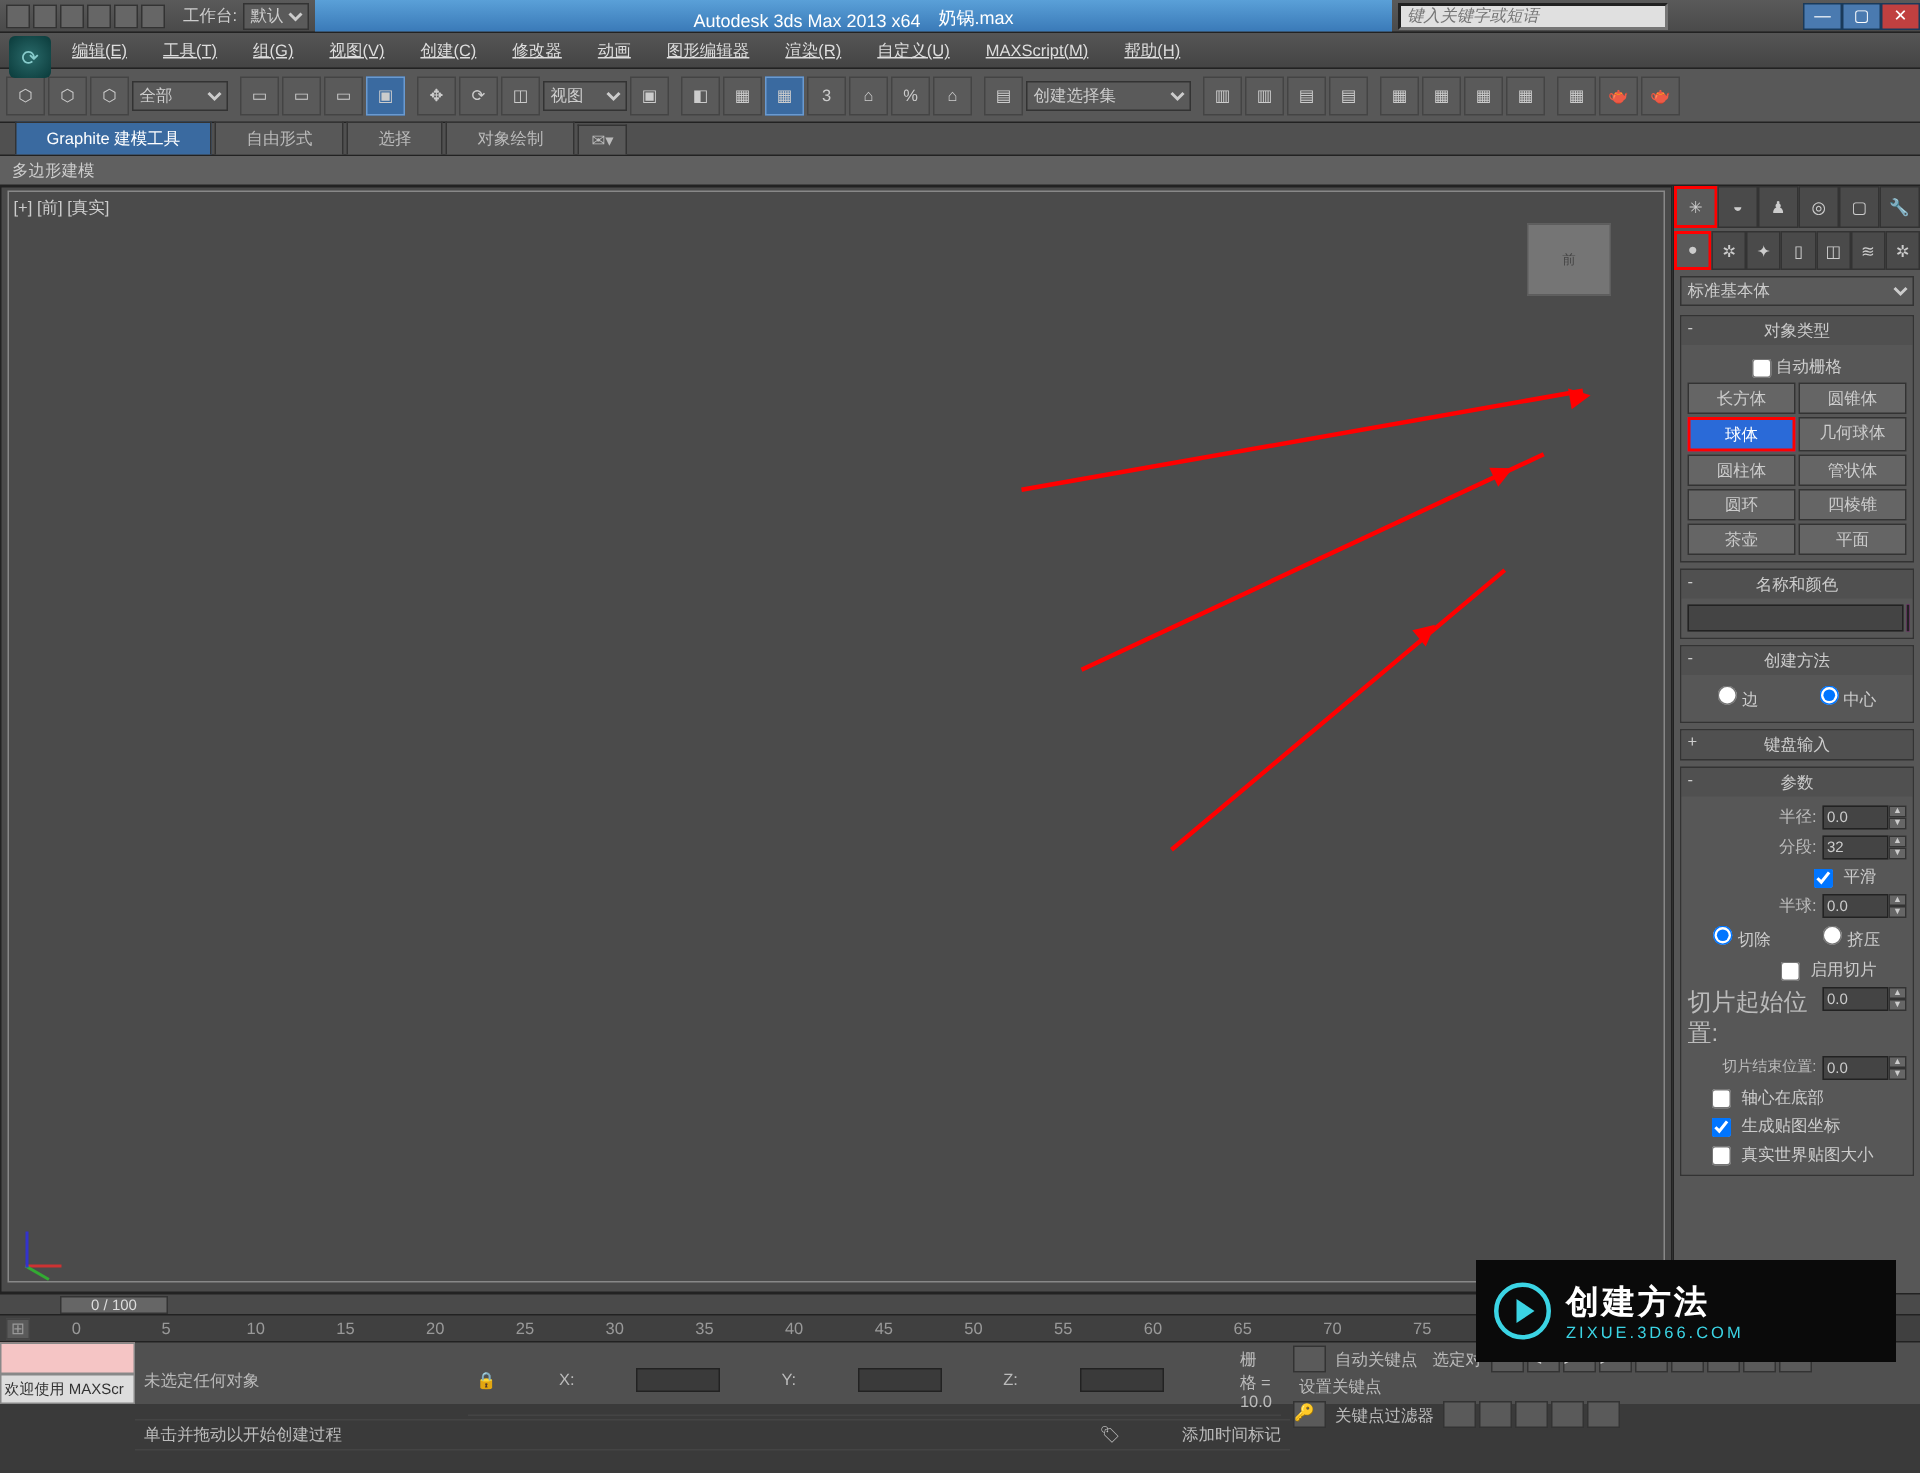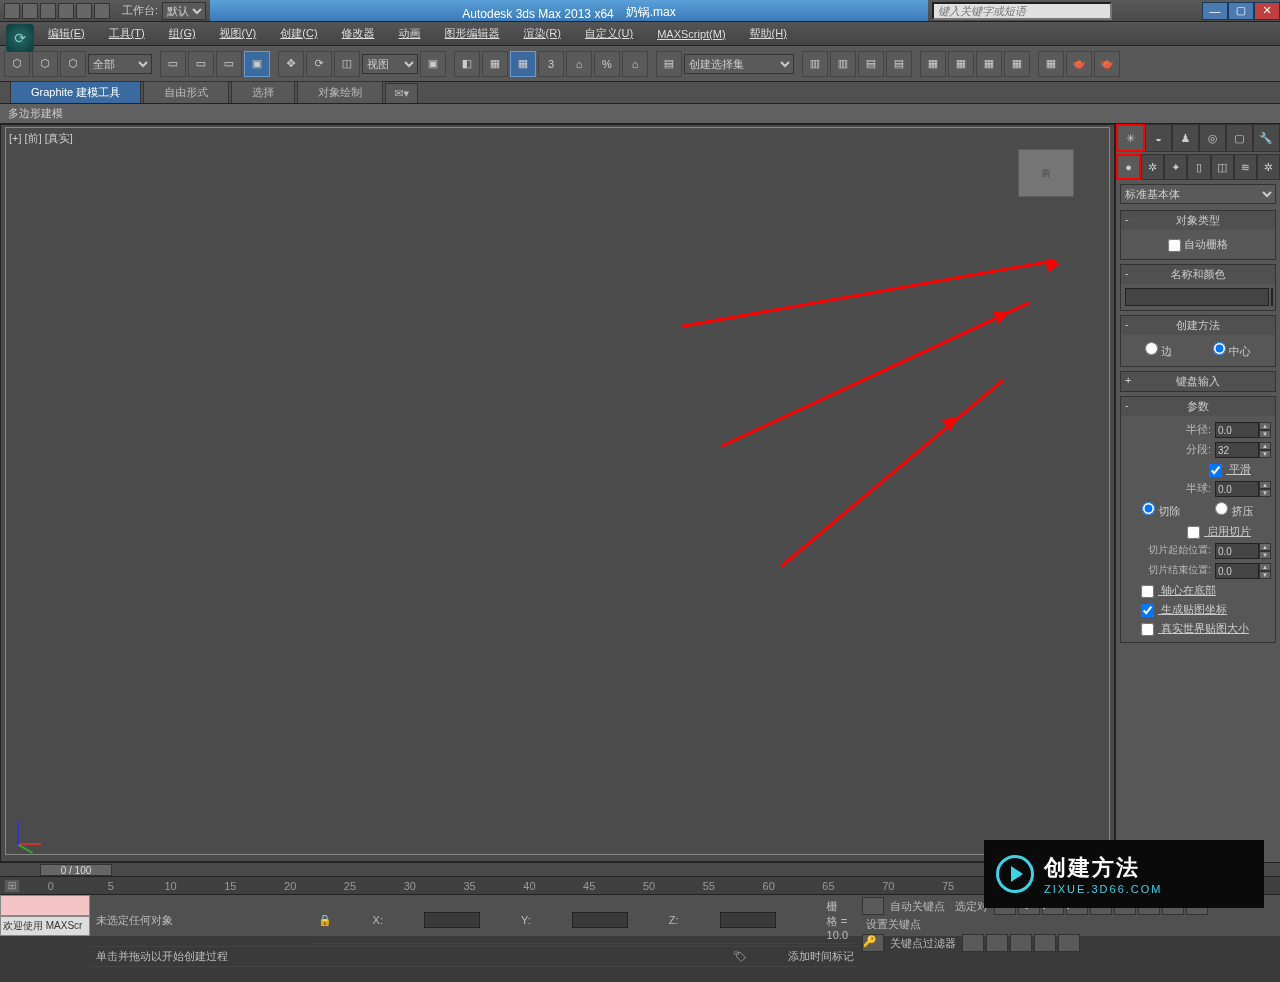--- a/index.html
+++ b/index.html
@@ -62,21 +62,21 @@
 .name-color { display: flex; gap: 2px; }
 .name-color input[type=text] { flex: 1; background: #444; border: 1px solid #222; color: #ccc; height: 18px; }
 .color-swatch { width: 18px; height: 18px; background: #d838c8; border: 1px solid #222; }
 .radio-row { display: flex; justify-content: space-around; padding: 3px 0; }
 .param-row { display: flex; align-items: flex-start; justify-content: flex-end; gap: 4px; padding: 2px 0; }
 .param-row label { color: #bbb; }
 .spinner { display: flex; }
 .spinner input { width: 44px; background: #444; color: #ccc; border: 1px solid #222; height: 16px; font-size: 10px; padding: 0 2px; }
 .spinner .spin-btns { display: flex; flex-direction: column; }
 .spinner .spin-btns div { width: 12px; height: 8px; background: #666; border: 1px solid #333; font-size: 6px; line-height: 6px; text-align: center; }
-.check-row { padding: 2px 0 2px 16px; text-decoration: underline; }
+.check-row { padding: 2px 0 2px 16px; }
 .check-row input { vertical-align: middle; margin-right: 4px; }
 .arrow { position: absolute; pointer-events: none; }
 .arrow-line { position: absolute; background: #f00; height: 3px; transform-origin: left center; }
 .arrow-head { position: absolute; width: 0; height: 0; border-left: 14px solid #f00; border-top: 7px solid transparent; border-bottom: 7px solid transparent; transform-origin: left center; }
 .timeline { height: 14px; background: #4a4a4a; display: flex; align-items: center; border-top: 1px solid #222; }
 .time-slider { width: 72px; height: 12px; background: #666; border: 1px solid #333; margin-left: 40px; text-align: center; font-size: 10px; color: #ddd; }
 .track-bar { height: 18px; background: #404040; display: flex; align-items: center; gap: 2px; padding: 0 4px; border-top: 1px solid #222; font-size: 10px; color: #999; }
 .track-bar .tick { flex: 1; text-align: center; }
 .status-bar { height: 42px; background: #505050; display: flex; border-top: 1px solid #222; }
 .status-left { display: flex; flex-direction: column; width: 90px; }
@@ -244,20 +244,32 @@
       <select><option>标准基本体</option></select>
     </div>
 
     <div class="rollout">
       <div class="rollout-header"><span class="toggle">-</span><span>对象类型</span></div>
       <div class="rollout-body">
         <div class="autogrid">
           <input type="checkbox" style="">
           <span>自动栅格</span>
         </div>
+        <div class="obj-grid">
+          <div class="obj-btn">长方体</div>
+          <div class="obj-btn">圆锥体</div>
+          <div class="obj-btn selected">球体</div>
+          <div class="obj-btn">几何球体</div>
+          <div class="obj-btn">圆柱体</div>
+          <div class="obj-btn">管状体</div>
+          <div class="obj-btn">圆环</div>
+          <div class="obj-btn">四棱锥</div>
+          <div class="obj-btn">茶壶</div>
+          <div class="obj-btn">平面</div>
+        </div>
       </div>
     </div>
 
     <div class="rollout">
       <div class="rollout-header"><span class="toggle">-</span><span>名称和颜色</span></div>
       <div class="rollout-body">
         <div class="name-color">
           <input type="text" style="">
           <div class="color-swatch"></div>
         </div>
@@ -317,21 +329,21 @@
         </div>
         <div class="radio-row">
           <label><input type="radio" name="hm" checked="" style=""> <span>切除</span></label>
           <label><input type="radio" name="hm" style=""> <span>挤压</span></label>
         </div>
         <div class="check-row" style="text-align:right;padding-right:20px;">
           <input type="checkbox" style="">
           <span>启用切片</span>
         </div>
         <div class="param-row">
-          <label style="font-size:10px;">切片起始位置:</label>
+          <label style="font-size:16px;">切片起始位置:</label>
           <div class="spinner">
               <input value="0.0" style="">
               <div class="spin-btns">
                 <div>▲</div>
                 <div>▼</div>
               </div>
             </div>
         </div>
         <div class="param-row">
           <label style="font-size:10px;">切片结束位置:</label>

